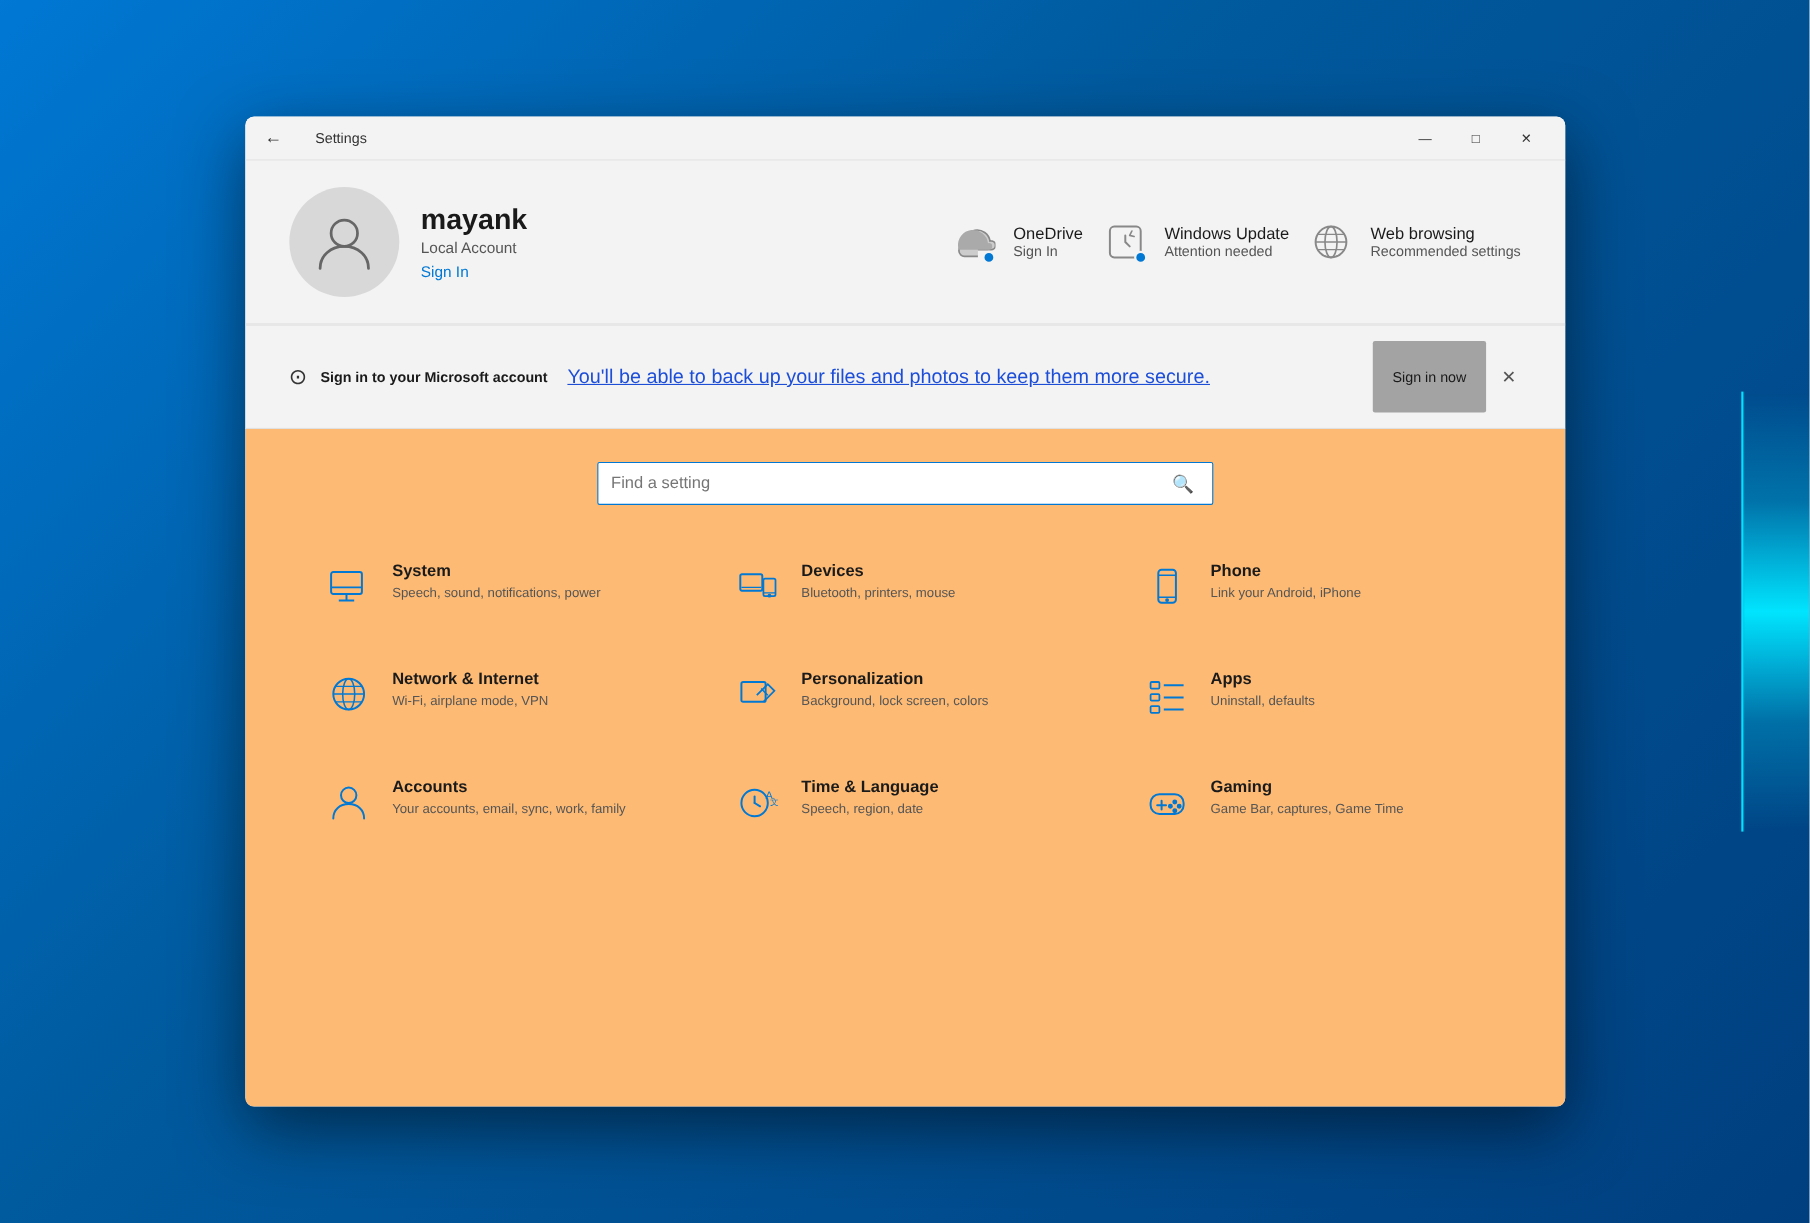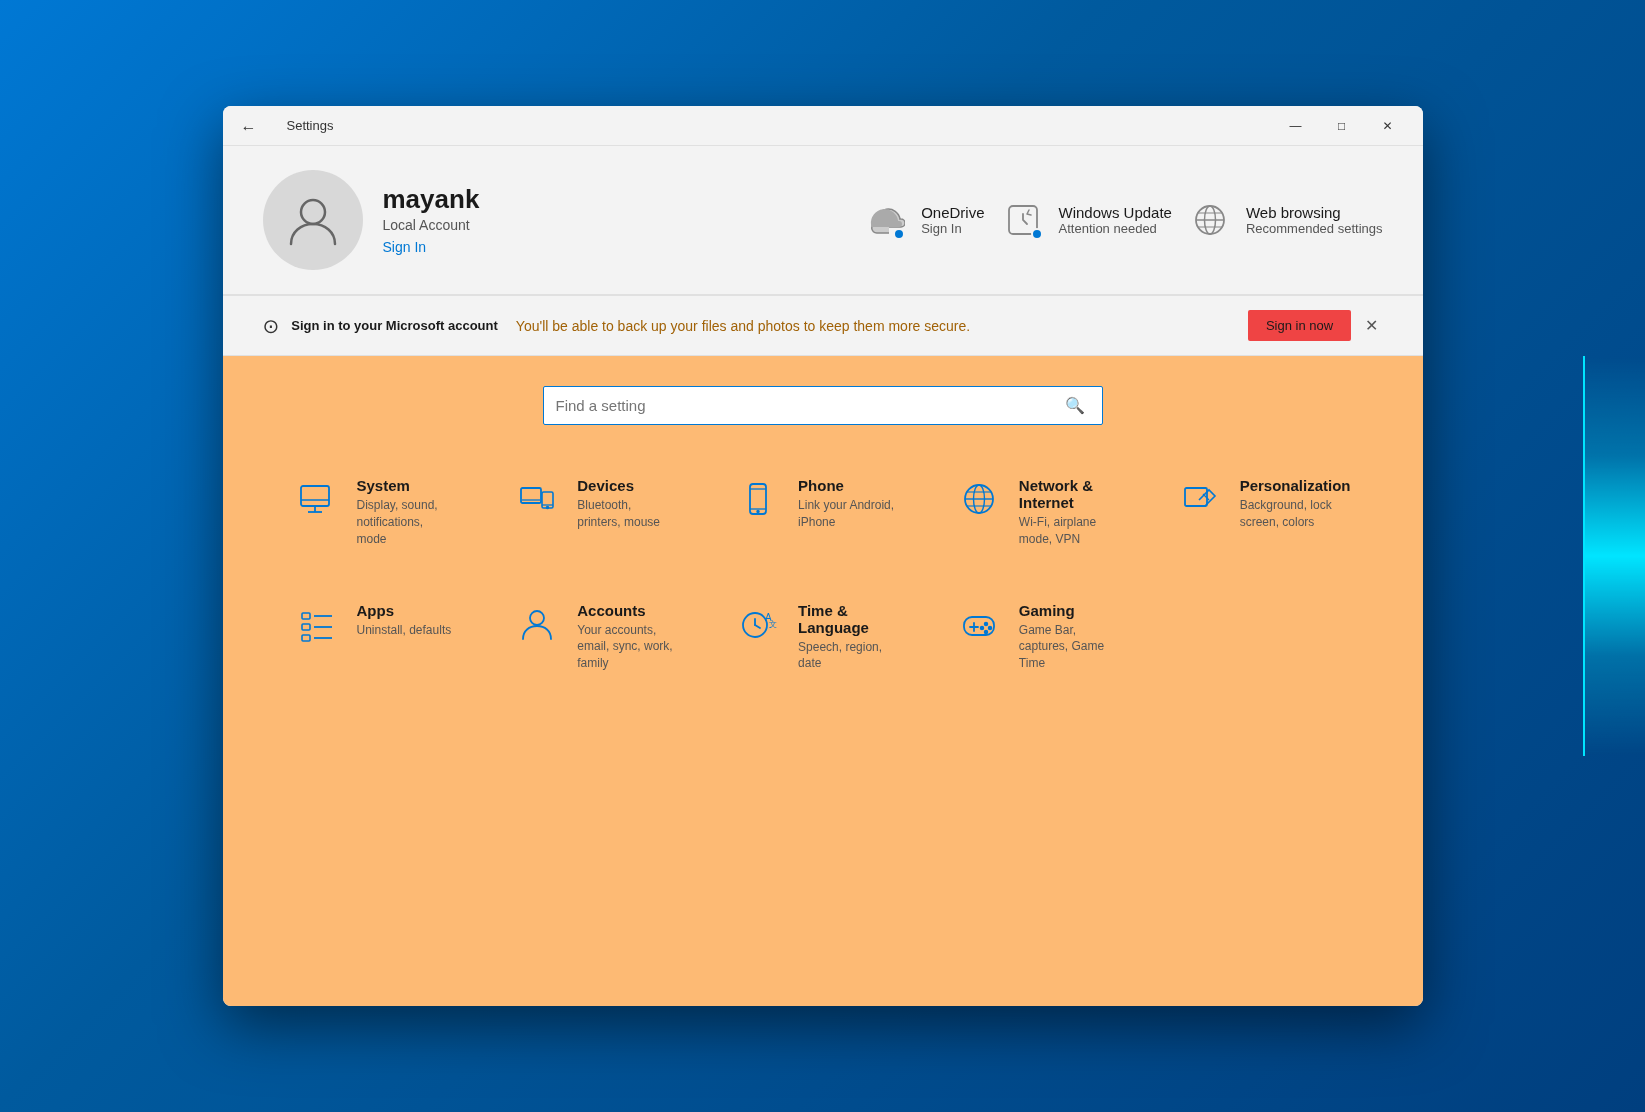--- a/index.html
+++ b/index.html
@@ -185,33 +185,34 @@
       color: #333;
       flex-shrink: 0;
     }
     .notif-text-bold {
       font-size: 13px;
       font-weight: 600;
       color: #1a1a1a;
       margin-right: 6px;
     }
     .notif-text {
-      font-size: 14px;
-      color: #a16207;
+      font-size: 18px;
+      color: #1d4ed8;
+      text-decoration: underline;
     }
     .notif-actions {
       margin-left: auto;
       display: flex;
       align-items: center;
       gap: 10px;
     }
     .sign-in-now-btn {
-      background: #ef4444;
+      background: #a3a3a3;
       border: none;
-      padding: 8px 18px;
+      padding: 25px 18px;
       font-size: 13px;
       cursor: pointer;
       border-radius: 2px;
       color: #1a1a1a;
     }
     .notif-close {
       background: transparent;
       border: none;
       font-size: 16px;
       cursor: pointer;
@@ -257,21 +258,21 @@
       border: none;
       cursor: pointer;
       color: #555;
       font-size: 16px;
       padding: 4px;
     }
 
     
     .settings-grid {
       display: grid;
-      grid-template-columns: repeat(5, 1fr);
+      grid-template-columns: repeat(3, 1fr);
       gap: 30px 36px;
     }
     .settings-item {
       display: flex;
       align-items: flex-start;
       gap: 18px;
       cursor: pointer;
       padding: 12px;
       border-radius: 4px;
     }
@@ -405,21 +406,21 @@
         <div class="settings-item-icon">
           <svg viewBox="0 0 38 38">
             <rect x="3" y="6" width="28" height="20" rx="2" stroke="#0078d4" stroke-width="1.8"></rect>
             <line x1="3" y1="20" x2="31" y2="20" stroke="#0078d4" stroke-width="1.5"></line>
             <line x1="17" y1="26" x2="17" y2="32" stroke="#0078d4" stroke-width="1.8"></line>
             <line x1="10" y1="32" x2="24" y2="32" stroke="#0078d4" stroke-width="1.8"></line>
           </svg>
         </div>
         <div class="settings-item-text">
           <div class="settings-item-title">System</div>
-          <div class="settings-item-desc">Display, sound, notifications, mode</div>
+          <div class="settings-item-desc">Speech, sound, notifications, power</div>
         </div>
       </div>
 
       <div class="settings-item">
         <div class="settings-item-icon">
           <svg viewBox="0 0 38 38">
             <rect x="3" y="8" width="20" height="15" rx="1.5" stroke="#0078d4" stroke-width="1.8"></rect>
             <line x1="4" y1="20" x2="22" y2="20" stroke="#0078d4" stroke-width="1.3"></line>
             <rect x="24" y="12" width="11" height="16" rx="1.5" stroke="#0078d4" stroke-width="1.6"></rect>
             <line x1="24" y1="25" x2="35" y2="25" stroke="#0078d4" stroke-width="1.3"></line>

